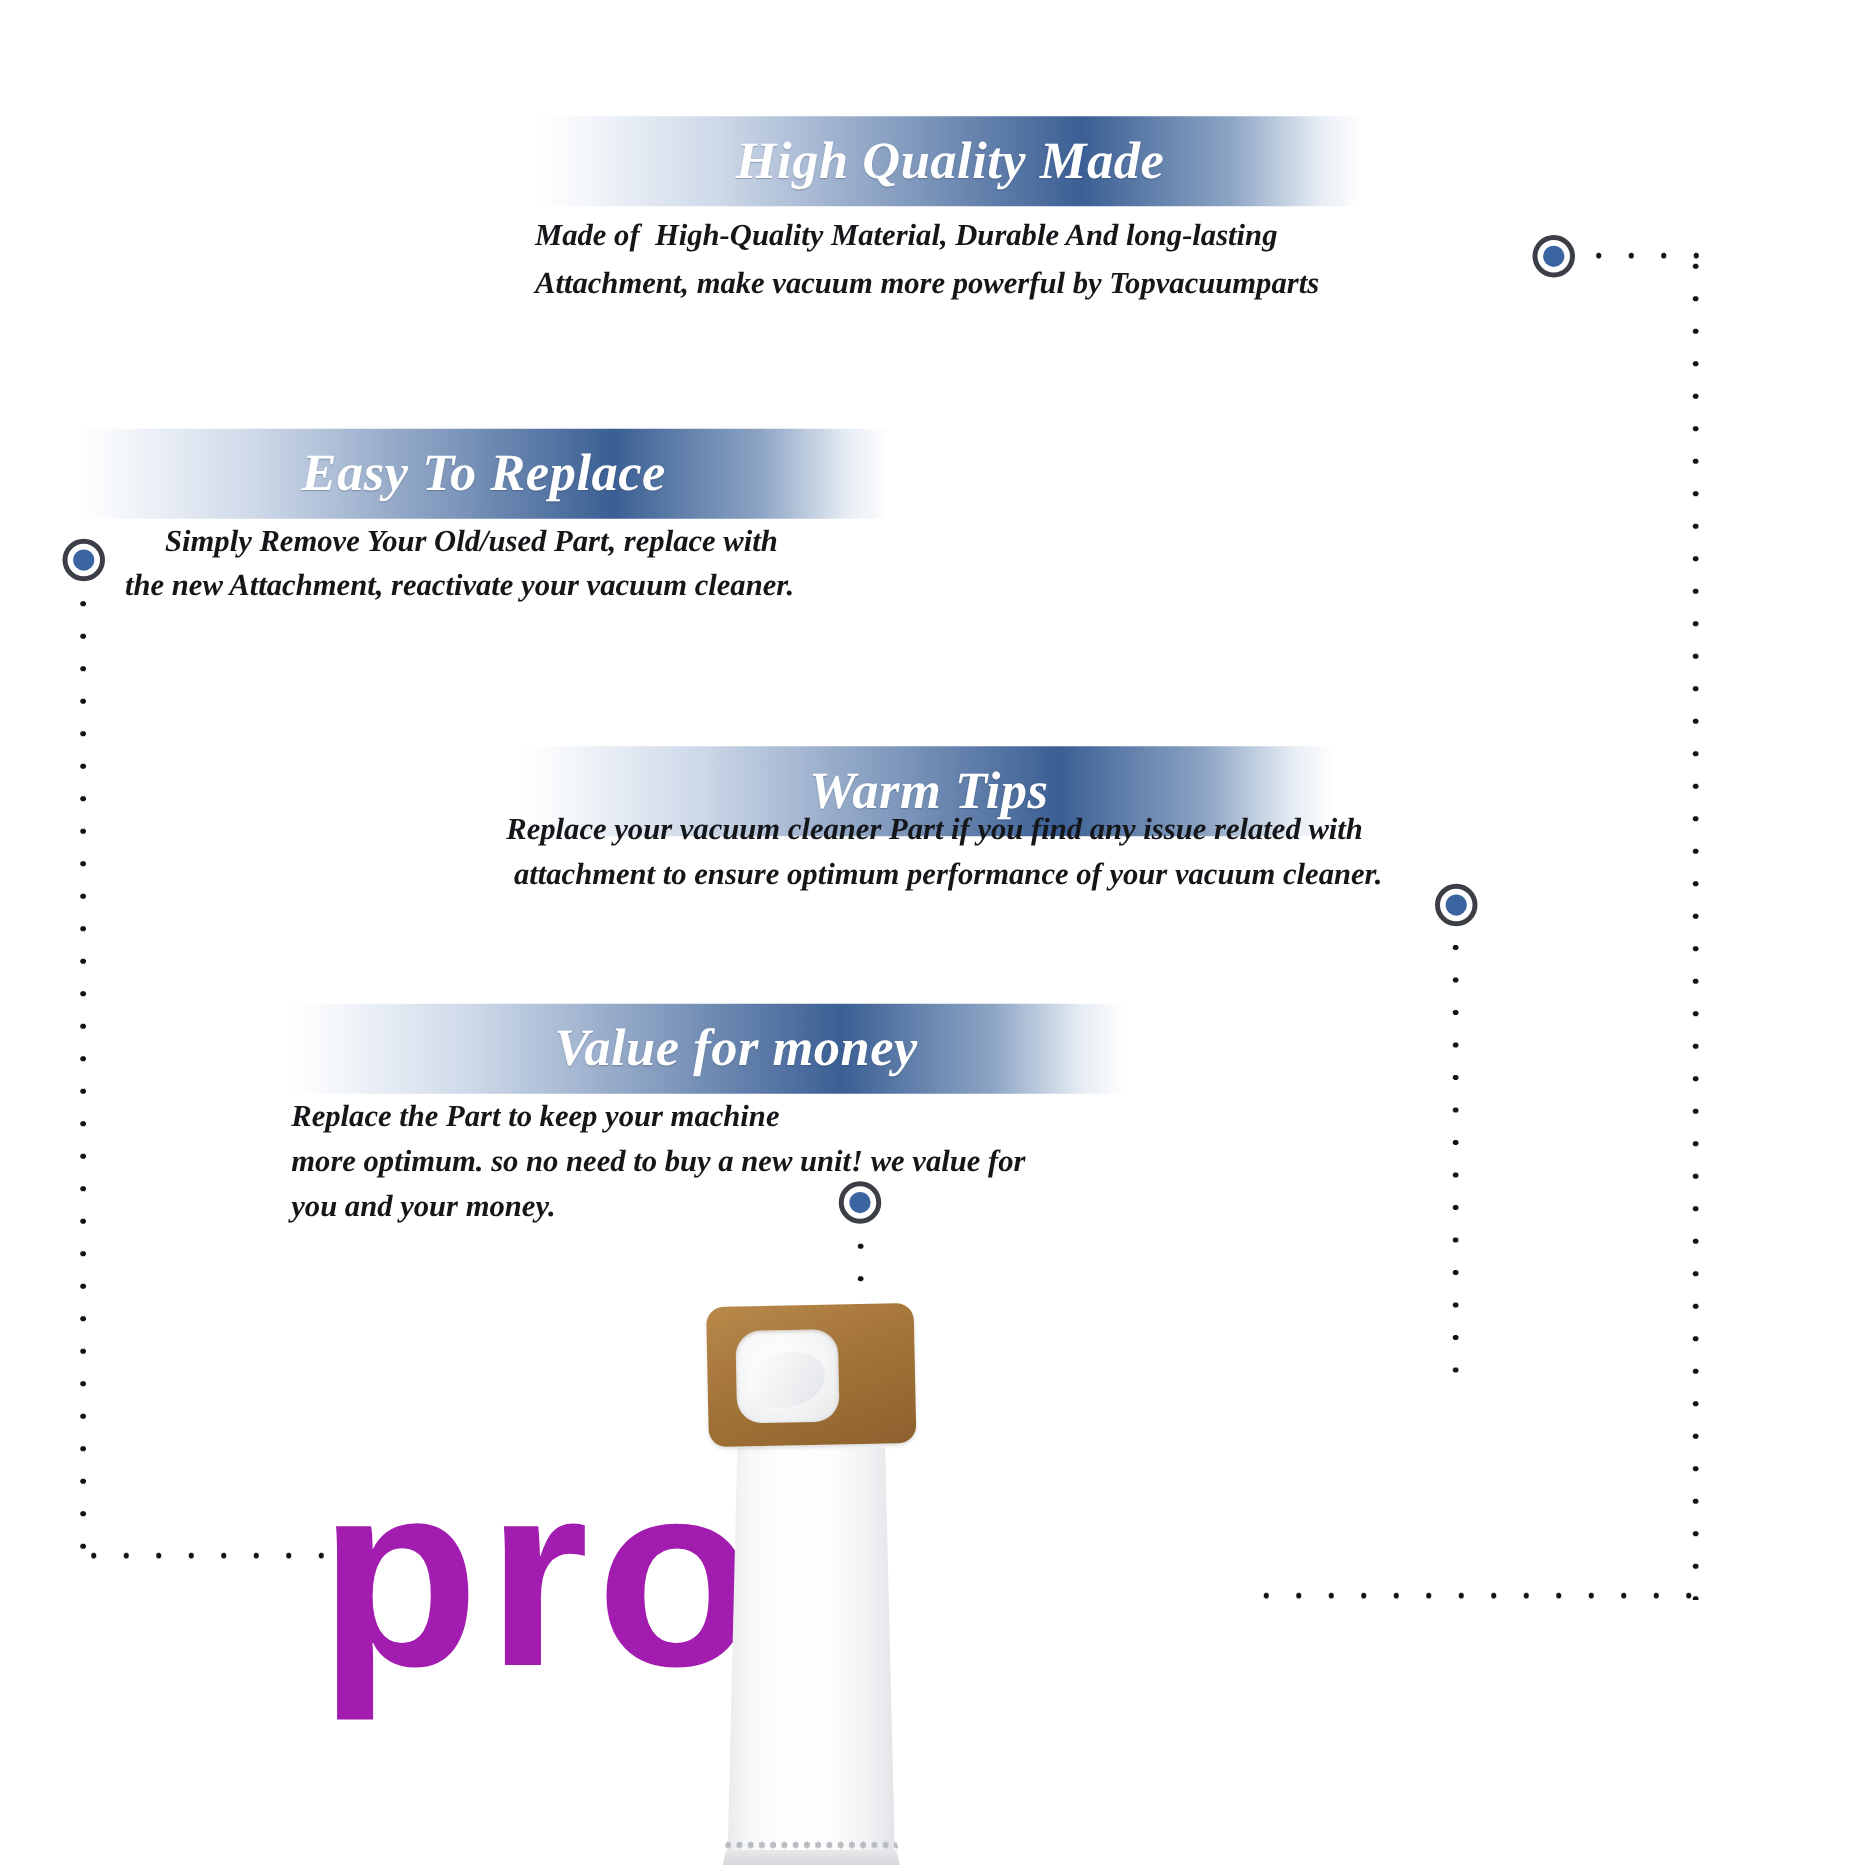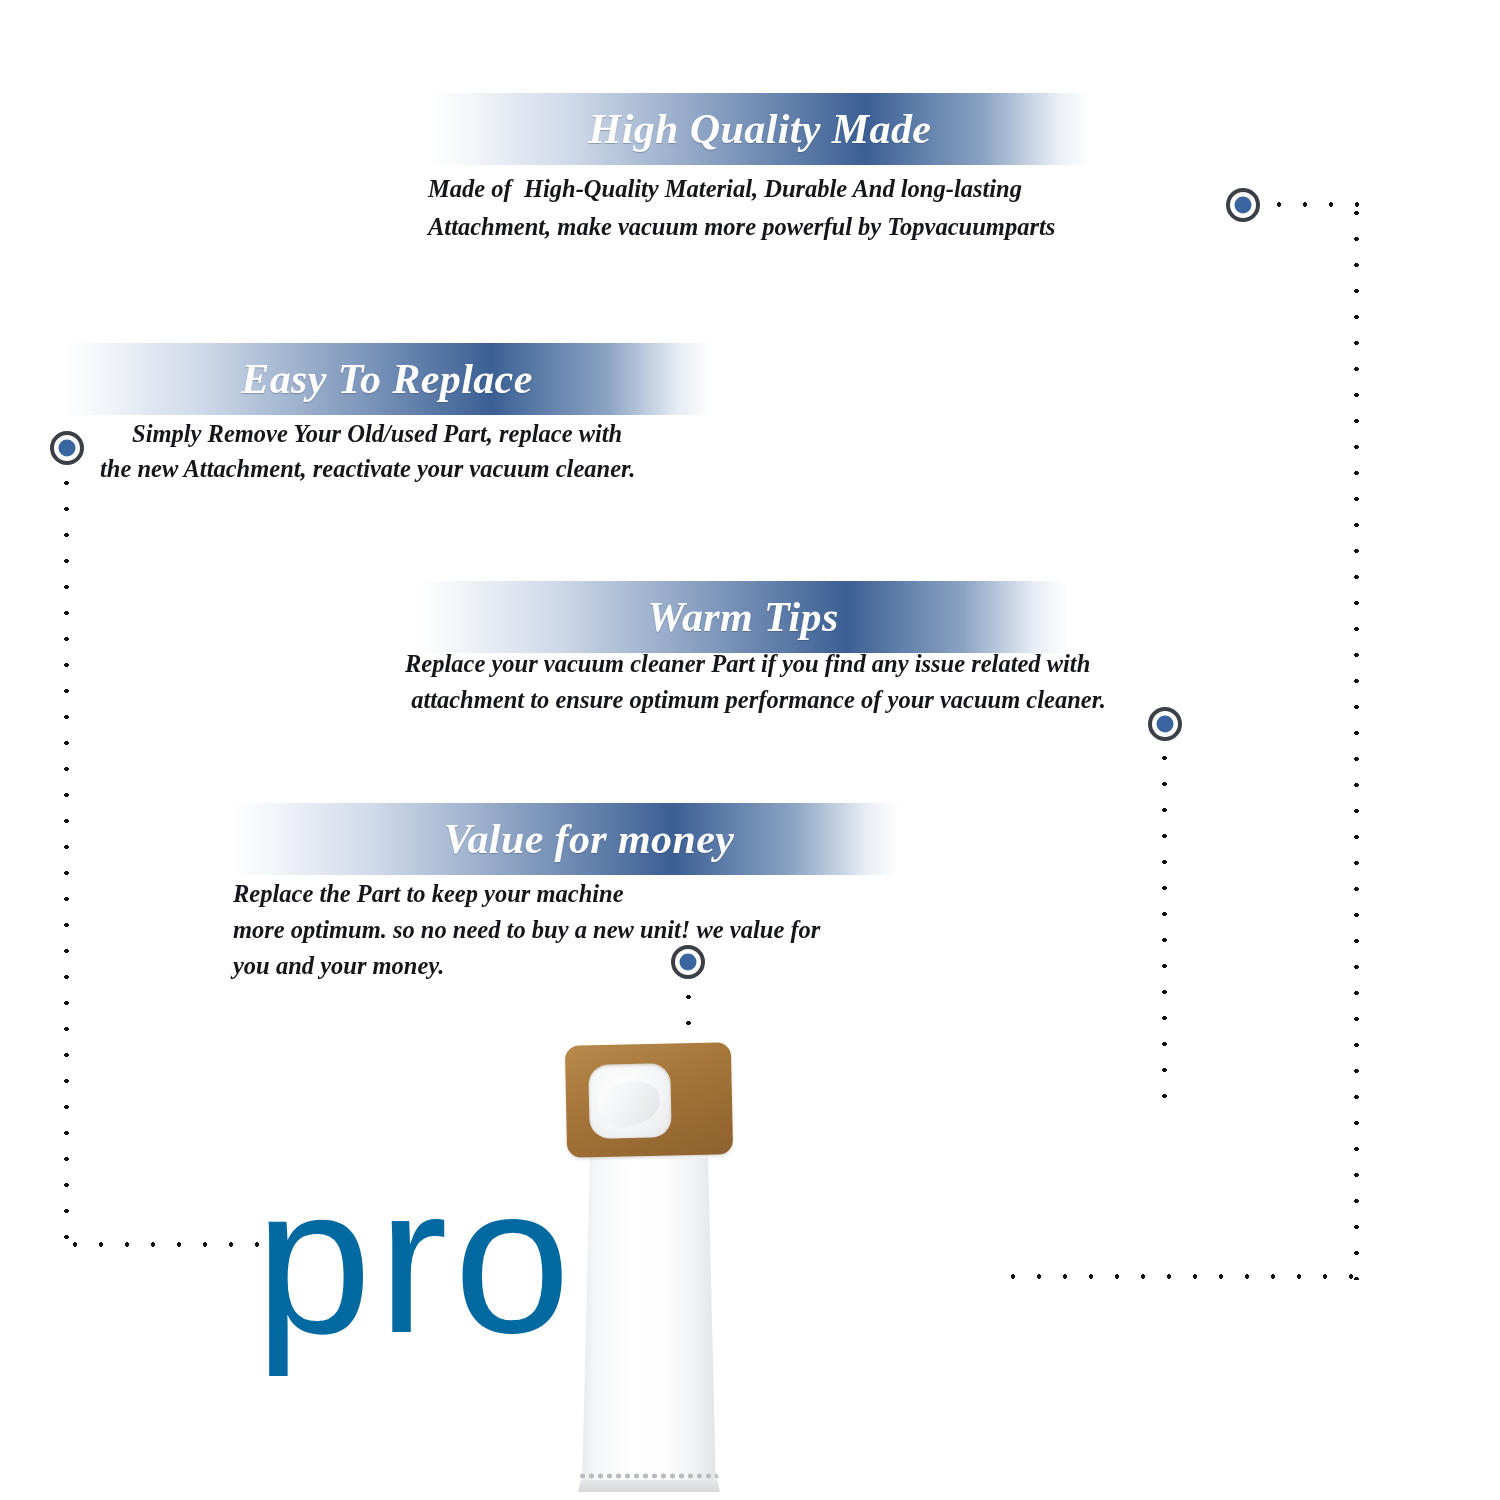--- a/index.html
+++ b/index.html
@@ -99,24 +99,24 @@
   }
 
   
   .watermark {
     position: absolute;
     left: 255px;
     top: 1130px;
     width: 800px;
     height: 260px;
     font-family: "Liberation Sans", sans-serif;
-    font-weight: 400;
+    font-weight: 700;
     font-size: 210px;
     line-height: 260px;
-    color: #0369a1;
+    color: #a21caf;
     letter-spacing: 6px;
     user-select: none;
   }
 
   
   #product {
     position: absolute;
     left: 540px;
     top: 1030px;
     width: 220px;
@@ -220,21 +220,21 @@
   <div class="banner" style="left:62px; top:343px; width:650px;">
     <div class="banner-title" style="width:100%; text-align:center;">Easy To Replace</div>
   </div>
   <div class="para" style="left:100px; top:415px;margin-left:32px;">Simply Remove Your Old/used Part, replace with</div>
   <div class="para" style="left:100px; top:450px;">the new Attachment, reactivate your vacuum cleaner.</div>
 
   <div class="marker" style="left:50px; top:431px;"></div>
   <div class="dot-v" style="left:62px; top:470px; height:778px;"></div>
   <div class="dot-h" style="left:62px; top:1240px; width:205px;"></div>
 
-  <div class="banner" style="left:418px; top:581px; width:650px;">
+  <div class="banner" style="left:418px; top:597px; width:650px;">
     <div class="banner-title" style="width:100%; text-align:center;">Warm Tips</div>
   </div>
   <div class="para" style="left:405px; top:645px;">Replace your vacuum cleaner Part if you find any issue related with</div>
   <div class="para" style="left:405px; top:681px;"> attachment to ensure optimum performance of your vacuum cleaner.</div>
 
   <div class="marker" style="left:1148px; top:707px;"></div>
   <div class="dot-v" style="left:1160px; top:745px; height:370px;"></div>
 
   <div class="banner" style="left:232px; top:803px; width:668px;">
     <div class="banner-title" style="width:100%; text-align:center; padding-left:46px; box-sizing:border-box;">Value for money</div>

